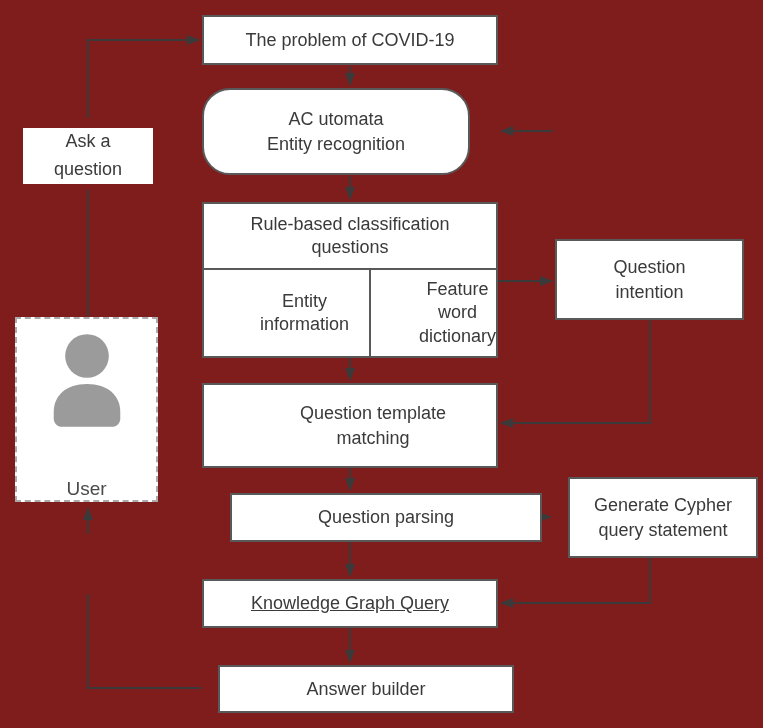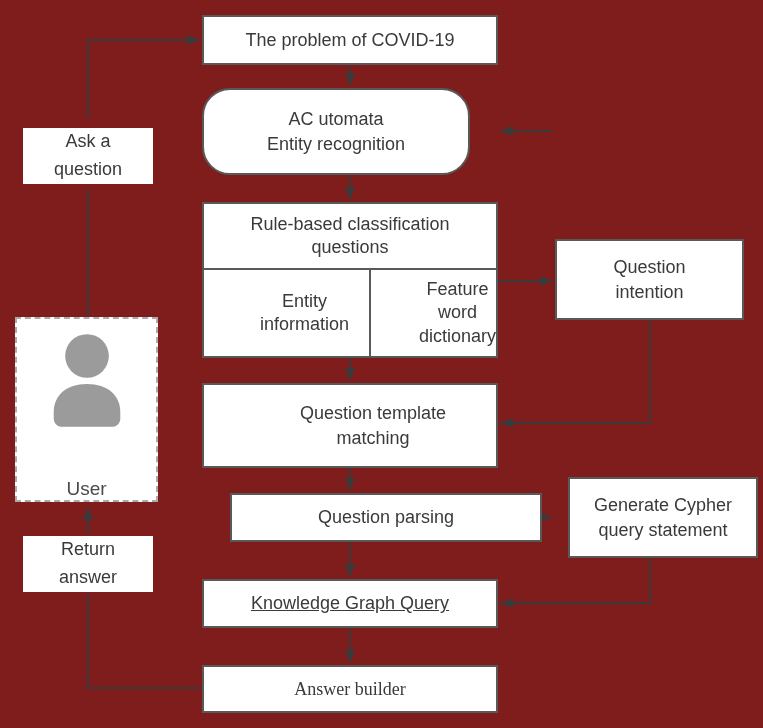--- a/index.html
+++ b/index.html
@@ -181,29 +181,27 @@
   <div class="node" style="left:202px; top:383px; width:296px; height:85px;padding-left:46px;">Question template
 matching</div>
 
   <div class="node" style="left:193px; top:493px; width:312px; height:49px;margin-left:37px;">Question parsing</div>
 
   <div class="node" style="left:554px; top:477px; width:190px; height:81px;margin-left:14px;">Generate Cypher
 query statement</div>
 
   <div class="node" style="left:202px; top:579px; width:296px; height:49px;text-decoration:underline;">Knowledge Graph Query</div>
 
-  <div class="node" style="left:202px; top:665px; width:296px; height:48px;font-family:Liberation Serif, serif;">Answer builder</div>
+  <div class="node" style="left:218px; top:665px; width:296px; height:48px;">Answer builder</div>
 
   <div class="actor-box">
     <svg class="person-svg" viewBox="0 0 100 100">
       <circle cx="50" cy="25" r="21" fill="#9b9b9b"></circle>
       <path d="M50,52 C30,52 18,63 18,79 L18,85 C18,89.5 21.5,93 26,93 L74,93 C78.5,93 82,89.5 82,85 L82,79 C82,63 70,52 50,52 Z" fill="#9b9b9b"></path>
     </svg>
     <div class="actor-label">User</div>
   </div>
 
   <div class="edge-label" id="label-ask">Ask a
 question</div>
 
-  <div class="edge-label" id="label-return">Return
-answer</div>
 
 </div>
 
 </body></html>

